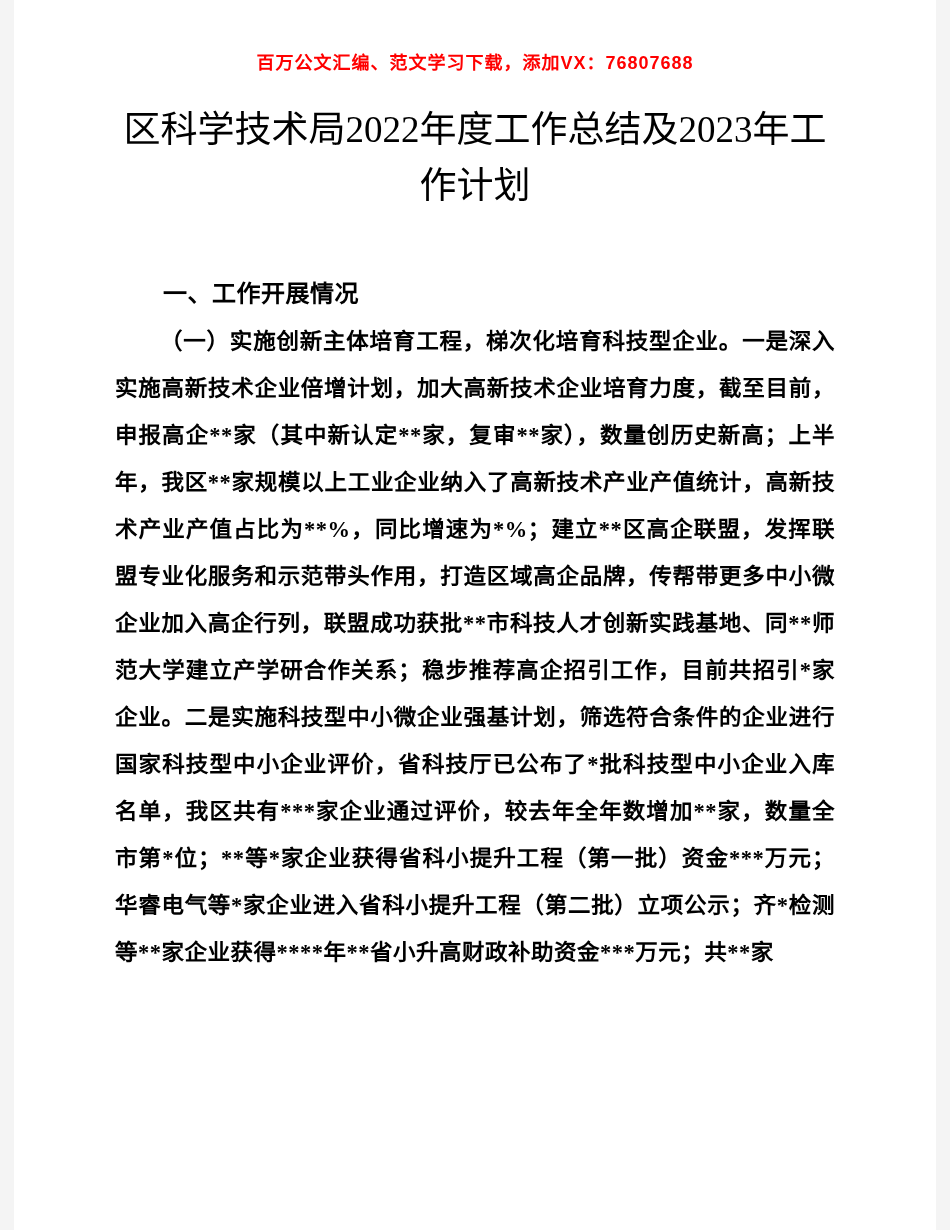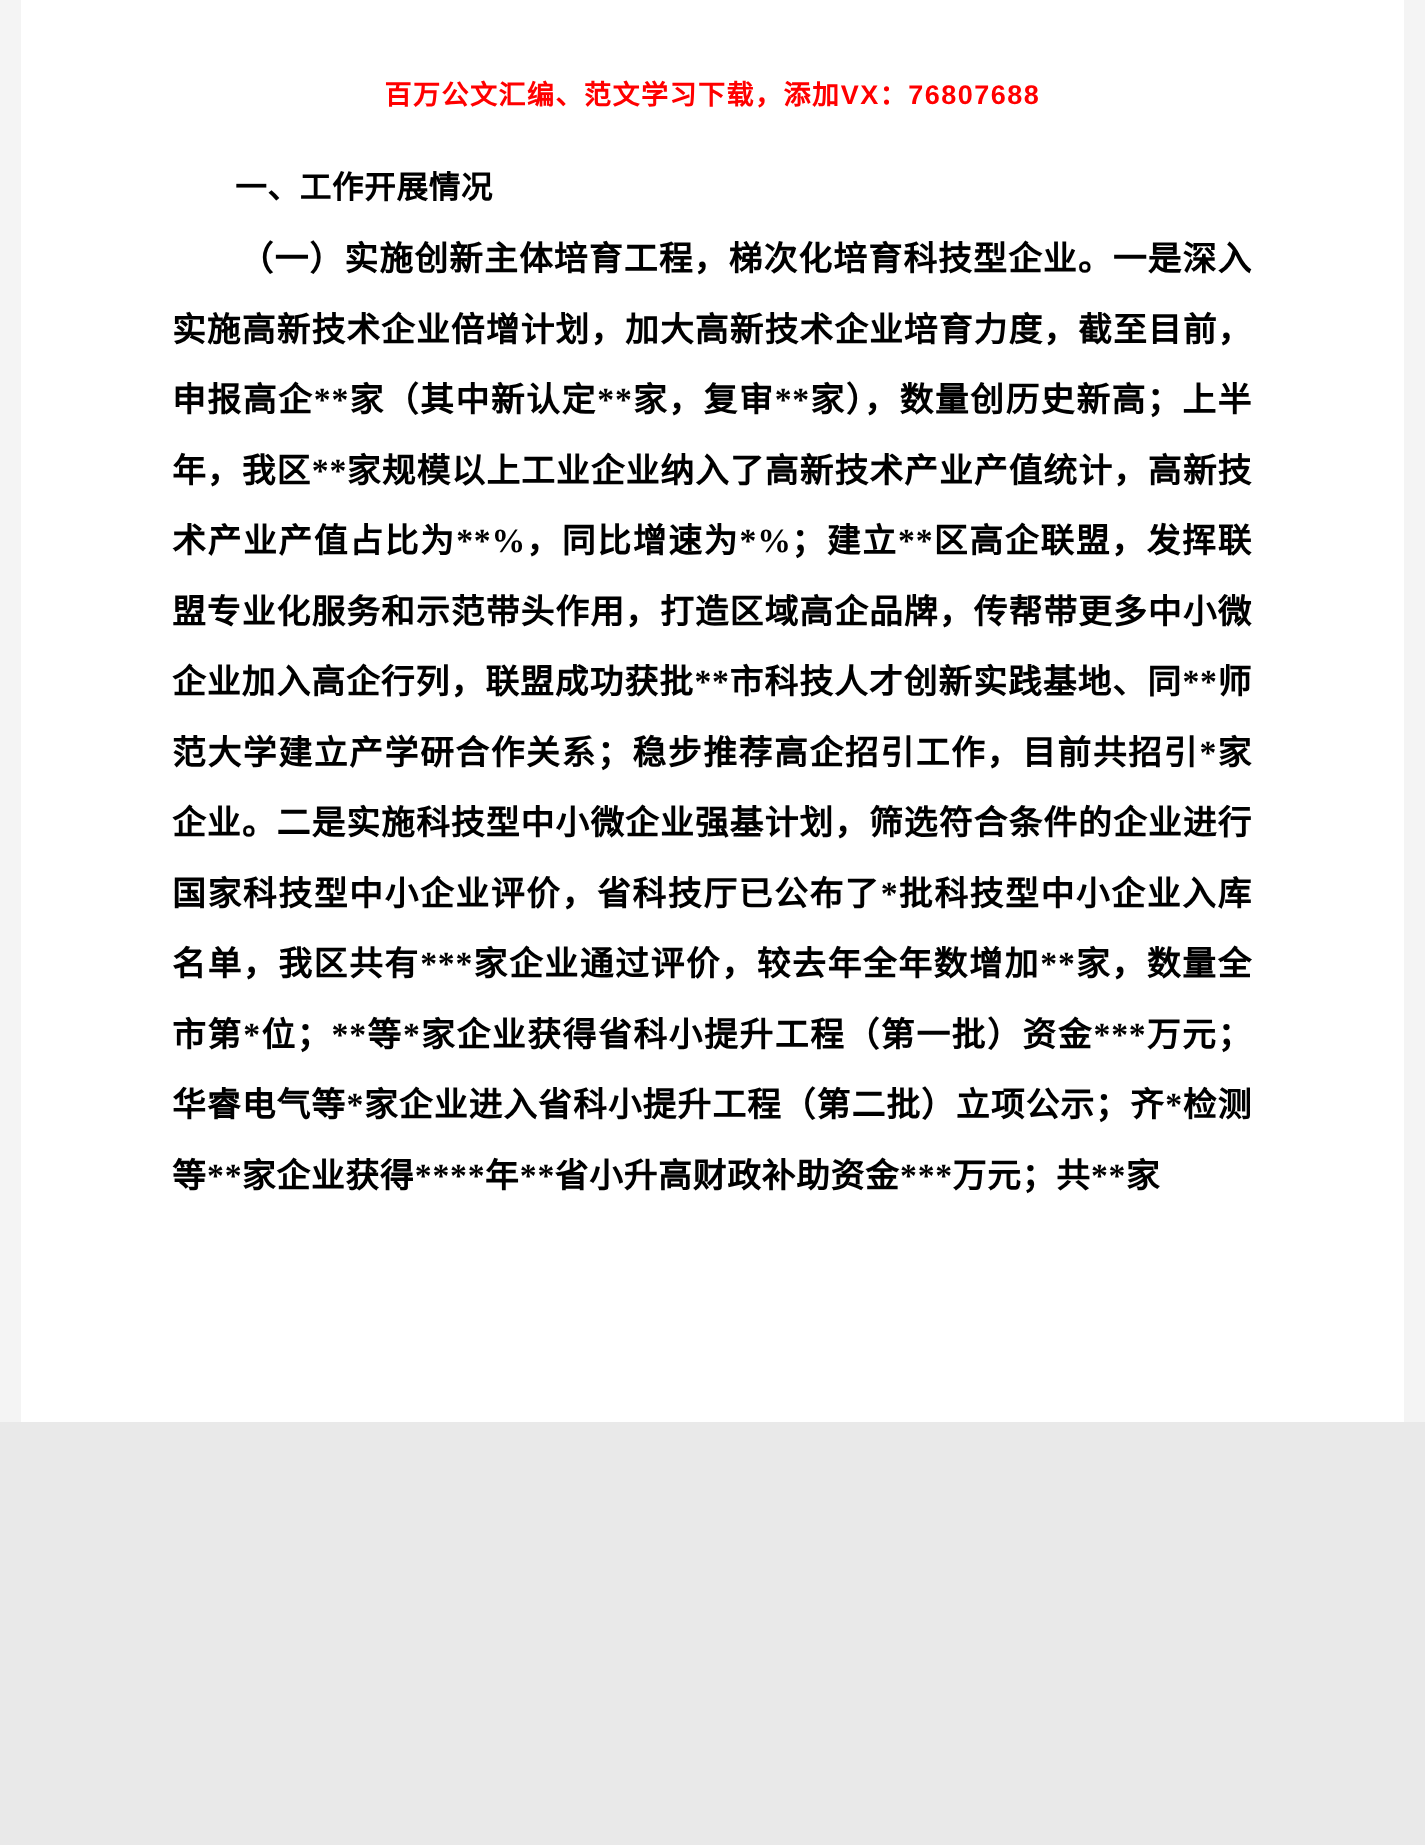--- a/index.html
+++ b/index.html
@@ -4,21 +4,21 @@
 <title>区科学技术局2022年度工作总结及2023年工作计划</title>
 <style>
   html, body {
     margin: 0;
     padding: 0;
     background: #e9e9e9;
   }
   .page {
     position: relative;
     width: 950px;
-    height: 948px;
+    height: 1230px;
     margin: 0 auto;
     background: #ffffff;
     overflow: hidden;
     box-sizing: border-box;
     font-family: "Liberation Serif", "DejaVu Serif", serif;
     color: #000000;
   }
   
   .page::before, .page::after {
     content: "";
@@ -64,34 +64,35 @@
     text-justify: inter-ideograph;
     font-weight: 600;
     letter-spacing: 0.5px;
   }
   .body-text p {
     margin: 0;
     text-indent: 2em;
   }
   .section-heading {
     margin: 0;
-    font-size: 21px;
+    font-size: 24px;
     line-height: 47px;
     font-weight: 700;
     text-indent: 2em;
   }
 </style>
 </head>
 <body>
 
 <div class="page">
   <div class="content">
 
     <div class="promo-banner">百万公文汇编、范文学习下载，添加VX：76807688</div>
 
+    <h1 class="doc-title">区科学技术局2022年度工作总结及2023年工作计划</h1>
 
     <div class="body-text">
 
       <h2 class="section-heading">一、工作开展情况</h2>
 
       <p>（一）实施创新主体培育工程，梯次化培育科技型企业。一是深入实施高新技术企业倍增计划，加大高新技术企业培育力度，截至目前，申报高企**家（其中新认定**家，复审**家），数量创历史新高；上半年，我区**家规模以上工业企业纳入了高新技术产业产值统计，高新技术产业产值占比为**%，同比增速为*%；建立**区高企联盟，发挥联盟专业化服务和示范带头作用，打造区域高企品牌，传帮带更多中小微企业加入高企行列，联盟成功获批**市科技人才创新实践基地、同**师范大学建立产学研合作关系；稳步推荐高企招引工作，目前共招引*家企业。二是实施科技型中小微企业强基计划，筛选符合条件的企业进行国家科技型中小企业评价，省科技厅已公布了*批科技型中小企业入库名单，我区共有***家企业通过评价，较去年全年数增加**家，数量全市第*位；**等*家企业获得省科小提升工程（第一批）资金***万元；华睿电气等*家企业进入省科小提升工程（第二批）立项公示；齐*检测等**家企业获得****年**省小升高财政补助资金***万元；共**家</p>
     </div>
 
   </div>
 </div>

